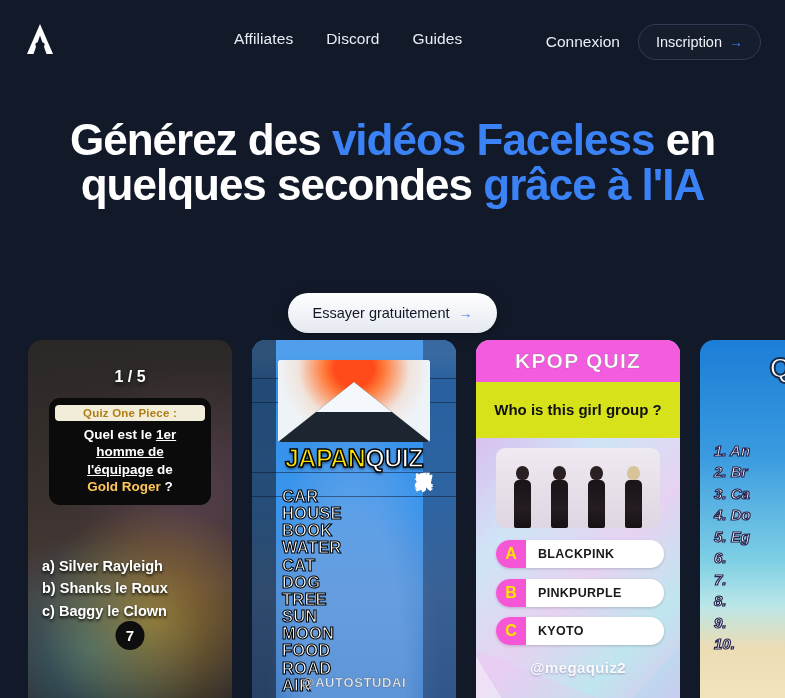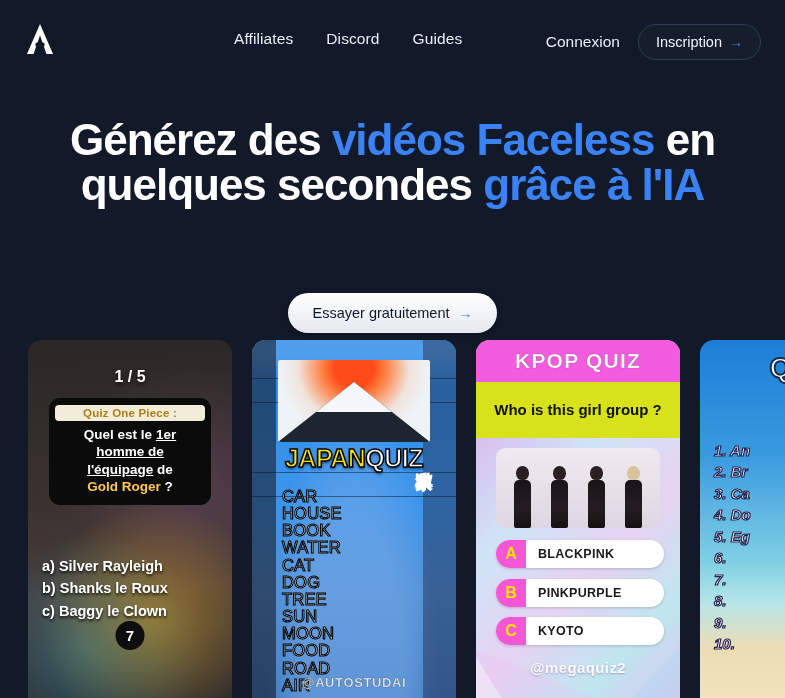--- a/index.html
+++ b/index.html
@@ -165,21 +165,21 @@
     font-size:25px; font-weight:bold; letter-spacing:-.5px;
     -webkit-text-stroke:1.5px #000;
     text-shadow:0 2px 3px rgba(0,0,0,.6);
   }
   .japan-title .y{ color:#ffe400; }
   .japan-title .w{ color:#ffffff; }
   .wordlist{
     position:absolute; top:148px; left:30px;
   }
   .word{
-    color:#ffffff; font-size:16.5px; font-weight:normal; line-height:1.04;
+    color:#ffffff; font-size:16.5px; font-weight:bold; line-height:1.04;
     -webkit-text-stroke:1.1px #000;
     letter-spacing:.2px;
   }
   .kanji{
     position:absolute; top:120px; right:22px;
     color:#e8232a; font-size:16px; font-weight:bold;
     writing-mode:vertical-rl; line-height:1.22;
     -webkit-text-stroke:1px #fff;
   }
   .wm2{

